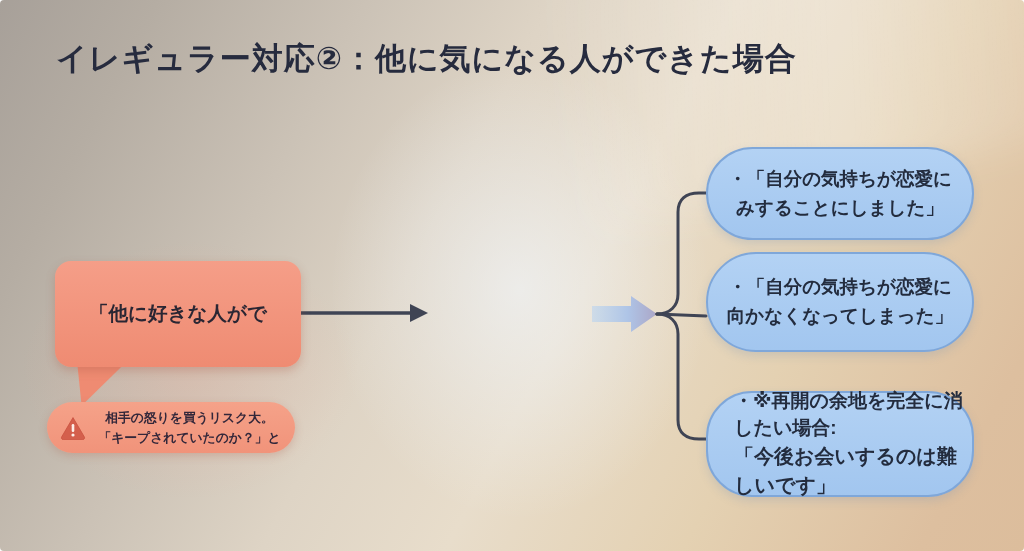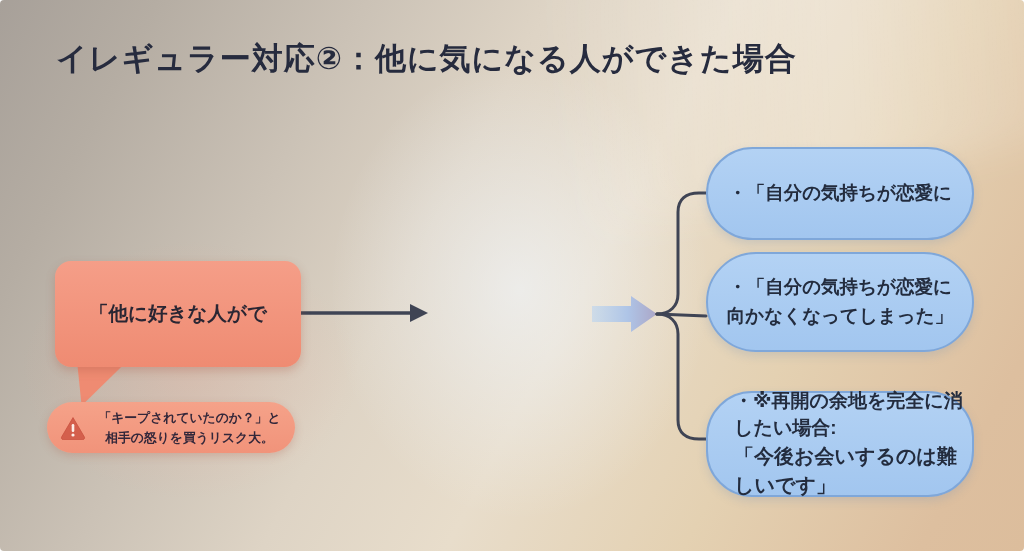--- a/index.html
+++ b/index.html
@@ -148,28 +148,29 @@
     <span class="line">「他に好きな人がで</span>
   </div>
 
   <div class="warning-pill">
     <svg class="warn-icon" viewBox="0 0 26 24">
       <path d="M13 1.6 L24.4 21 a1.8 1.8 0 0 1 -1.6 2.6 H3.2 A1.8 1.8 0 0 1 1.6 21 Z" fill="#d45f4c" stroke="#c9523f" stroke-width="0.8" stroke-linejoin="round"></path>
       <rect x="11.7" y="8" width="2.6" height="8" rx="1.3" fill="#fdeee8"></rect>
       <circle cx="13" cy="19" r="1.6" fill="#fdeee8"></circle>
     </svg>
     <div class="warning-text">
+      <span class="line">相手の怒りを買うリスク大。</span>
       <span class="line">「キープされていたのか？」と</span>
-      <span class="line">相手の怒りを買うリスク大。</span>
     </div>
   </div>
 
 
   <div class="right-bubble bubble-1">
     <span class="line">・「自分の気持ちが恋愛に</span>
+    <span class="line">みすることにしました」</span>
   </div>
 
   <div class="right-bubble bubble-2">
     <span class="line">・「自分の気持ちが恋愛に</span>
     <span class="line">向かなくなってしまった」</span>
   </div>
 
   <div class="right-bubble bubble-3">
     <span class="note">・※再開の余地を完全に消したい場合:</span>
     <span class="line">「今後お会いするのは難</span>

